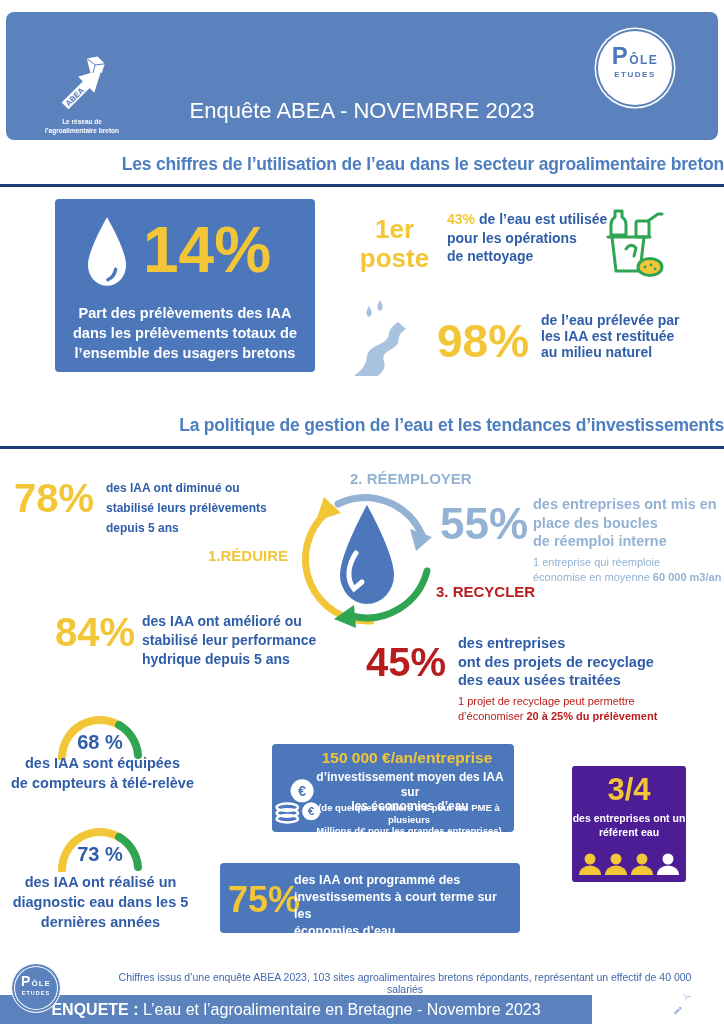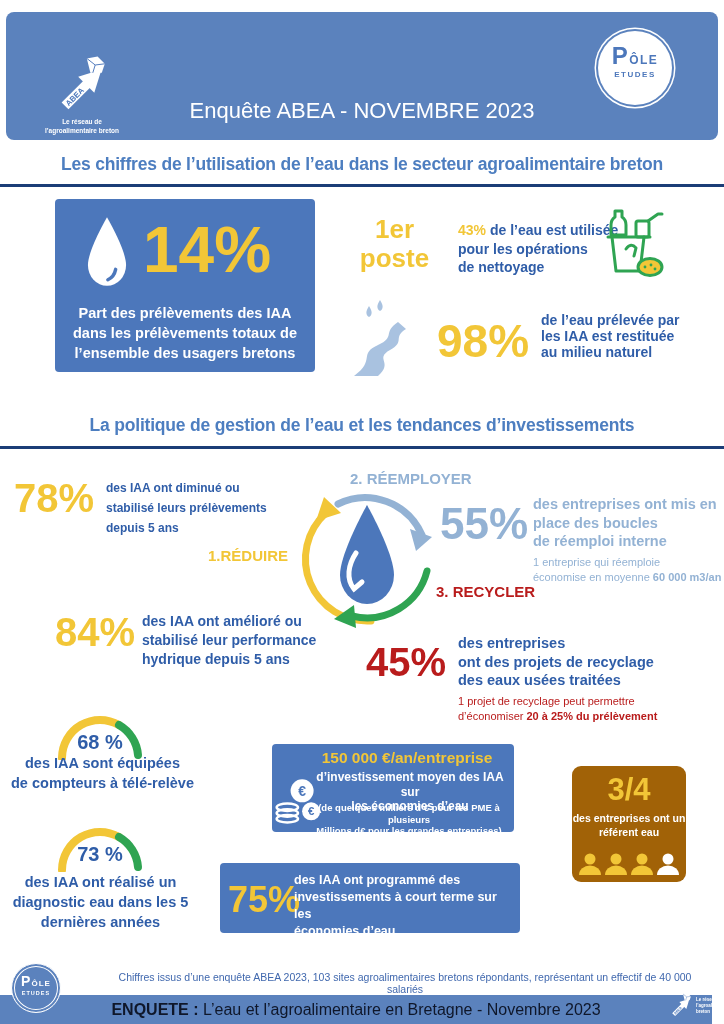--- a/index.html
+++ b/index.html
@@ -9,35 +9,35 @@
   .pre{white-space:pre-line}
   .b{font-weight:700}
   .ctr{text-align:center}
   .yellow{color:#F2C637}
   .green{color:#b91c1c}
   .blue{color:#2F5DA8}
   .steel{color:#93B2D4}
   .white{color:#fff}
   .hdr{left:6px;top:12px;width:712px;height:128px;background:#5B82BD;border-radius:8px}
   .hline{left:0;width:724px;height:3px;background:#1B3D77}
-  .sec-title{left:0;width:724px;text-align:center;color:#4D7EC0;font-size:17.5px;letter-spacing:-0.2px;font-weight:700}
+  .sec-title{left:0;width:724px;text-align:right;color:#4D7EC0;font-size:17.5px;letter-spacing:-0.2px;font-weight:700}
   .bluebox{background:#4C77BB;border-radius:4px}
-  .greenbox{background:#a16207;border-radius:9px}
+  .greenbox{background:#4c1d95;border-radius:3px}
   .pole-circle-top{left:598px;top:31px;width:74px;height:74px;border-radius:50%;background:#fff;
       box-shadow:0 0 0 2px #5B82BD,0 0 0 3.5px #fff;color:#4C77BB;text-align:center;padding-top:15px;box-sizing:border-box}
   .pole-circle-top .l1{font-size:12px;font-weight:700;letter-spacing:1.5px;line-height:20px}
   .pole-circle-top .l1::first-letter{font-size:24px}
   .pole-circle-top .l2{font-size:8px;font-weight:700;letter-spacing:1.5px}
   .pole-circle-bot{left:11px;top:963px;width:50px;height:50px;border-radius:50%;background:#5B82BD;
       border:1.5px solid #fff;box-shadow:inset 0 0 0 2px #5B82BD, inset 0 0 0 3px #fff;
       color:#fff;text-align:center;padding-top:11px;box-sizing:border-box;z-index:5}
   .pole-circle-bot .l1{font-size:8px;font-weight:700;letter-spacing:1px;line-height:12px}
   .pole-circle-bot .l1::first-letter{font-size:14px}
   .pole-circle-bot .l2{font-size:5.5px;font-weight:700;letter-spacing:1px}
-  .bar{left:0;top:995px;width:712px;height:29px;background:#5B82BD;color:#0f172a;
+  .bar{left:0;top:995px;width:592px;height:29px;background:#5B82BD;color:#ffffff;
        text-align:center;line-height:29px;font-size:16px}
   .note-s{font-size:11px;line-height:14.5px}
   .persons{display:flex;gap:2px;justify-content:center}
 </style>
 </head>
 <body>
 
 <div class="abs hdr">
   <div class="abs" style="left:32px;top:44px;width:88px">
     <svg width="60" height="60" viewBox="0 0 100 100" style="display:block;margin:0 auto">
@@ -70,21 +70,21 @@
     <path d="M40 62 a15 17 0 0 1 -9 12" stroke="#4C77BB" stroke-width="4" fill="none" stroke-linecap="round"></path>
   </svg>
   <div class="abs yellow b" style="left:88px;top:14px;font-size:64px">14%</div>
   <div class="abs pre ctr white b" style="left:6px;top:104px;width:248px;font-size:14.5px;line-height:20px">Part des prélèvements des IAA
 dans les prélèvements totaux de
 l’ensemble des usagers bretons</div>
 </div>
 
 <div class="abs pre ctr yellow b" style="left:352px;top:215px;width:85px;font-size:26px;line-height:29px">1er
 poste</div>
-<p class="abs" style="left:447px;top:210px;width:165px;margin:11px;font-size:14px;font-weight:700;line-height:18.5px">
+<p class="abs" style="left:447px;top:210px;width:165px;margin:0;font-size:14px;font-weight:700;line-height:18.5px">
   <span class="yellow">43%</span>
   <span class="blue pre">de l’eau est utilisée
 pour les opérations
 de nettoyage</span>
 </p>
 <svg class="abs" style="left:600px;top:205px" width="64" height="72" viewBox="0 0 64 72">
   <g fill="none" stroke="#2FA452" stroke-width="3" stroke-linejoin="round" stroke-linecap="round">
     <path d="M15 12 v-6 h7 v6 c3 2 4 5 4 8 v10 h-15 v-10 c0 -3 1 -6 4 -8 Z"></path>
     <rect x="36" y="16" width="13" height="16" rx="2"></rect>
     <path d="M48 16 L58 9 M58 9 h4"></path>

